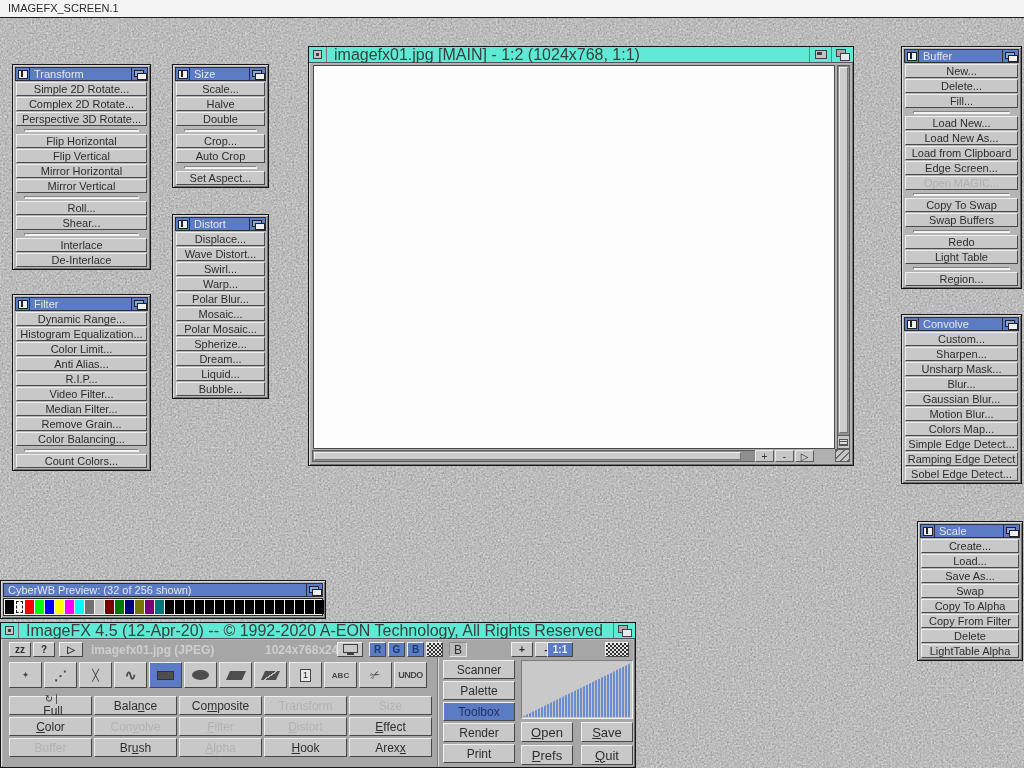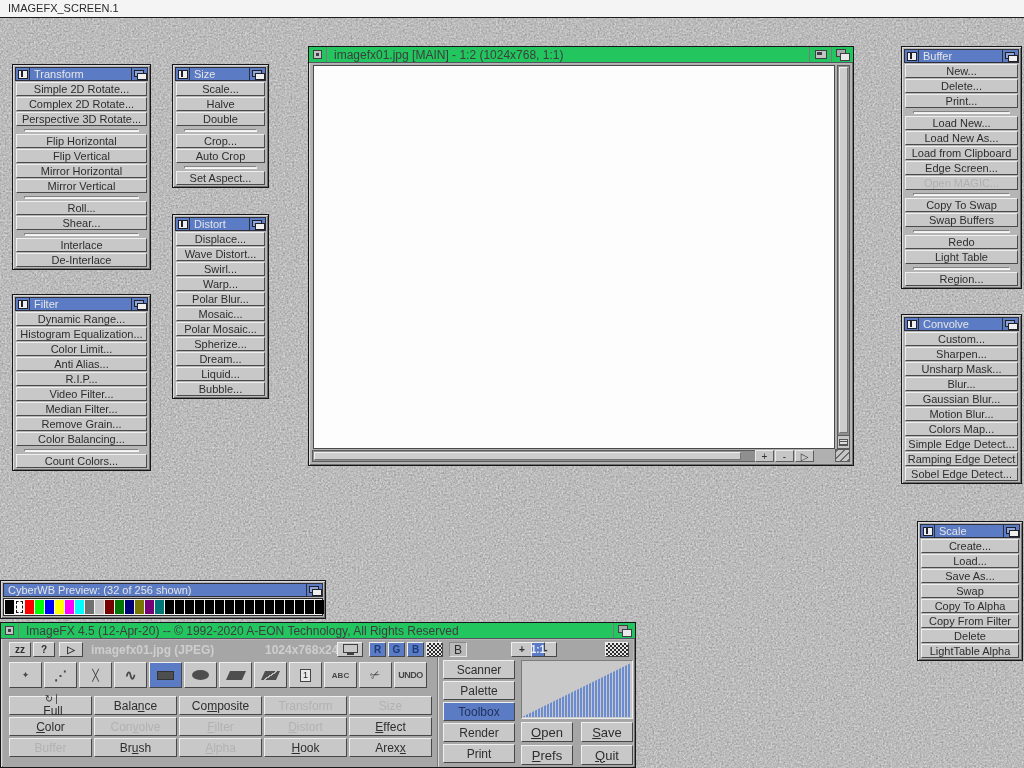--- a/index.html
+++ b/index.html
@@ -36,22 +36,22 @@
   .pbtn { height:14px; margin:1px 1px 0; background:#c8c8c8; color:#2d2d2d;
     border-top:1px solid #efefef; border-left:1px solid #efefef;
     border-bottom:1px solid #4a4a4a; border-right:1px solid #4a4a4a;
     font-size:11px; display:flex; align-items:center; justify-content:center;
     white-space:nowrap; overflow:hidden; }
   .pbtn.ghost { color:#b0b0b0; }
   .psep { height:3px; margin:3px 9px 2px; background:#efefef;
     border:1px solid #828282; border-bottom-color:#f6f6f6; border-right-color:#f0f0f0; }
 
   
-  .tbar { height:16px; background:#22c55e; border-bottom:1px solid #55555f;
-    display:flex; align-items:center; font-size:12px; color:#3e3e3e; }
+  .tbar { height:16px; background:#5eead4; border-bottom:1px solid #55555f;
+    display:flex; align-items:center; font-size:16px; color:#3e3e3e; }
   .gad { height:100%; display:flex; align-items:center; justify-content:center; flex:none; }
   .gad.gl { width:18px; border-right:1px solid #7a7a7a; }
   .gad.gr { border-left:1px solid #7a7a7a; }
   .closebox { width:9px; height:9px; border:1px solid #3f3f46; position:relative; background:#c4c4c4; }
   .closebox::after { content:""; position:absolute; left:2px; top:2px; width:3px; height:3px; background:#3f3f46; }
   .ttitle { flex:1; padding-left:7px; white-space:nowrap; overflow:hidden; }
   .gzoomico { width:12px; height:9px; border:1px solid #3f3f46; position:relative; background:#c4c4c4; }
   .gzoomico::after { content:""; position:absolute; left:1px; top:1px; width:5px; height:3px; background:#3f3f46; }
   .gdepth2 { width:14px; height:11px; position:relative; }
   .gdepth2::before { content:""; position:absolute; left:0; top:0; width:8px; height:6px; border:1px solid #3f3f46; background:#a9a9a9; }
@@ -236,21 +236,21 @@
     <div class="pbtn">Count Colors...</div>
   </div>
 <div class="win" style="left:901px;top:46px;width:121px">
     <div class="ptbar">
       <span class="gclose"></span>
       <span class="ptitle">Buffer</span>
       <span class="gdepth"></span>
     </div>
     <div class="pbtn">New...</div>
     <div class="pbtn">Delete...</div>
-    <div class="pbtn">Print...</div>
+    <div class="pbtn">Fill...</div>
     <div class="psep"></div>
     <div class="pbtn">Load New...</div>
     <div class="pbtn">Load New As...</div>
     <div class="pbtn">Load from Clipboard</div>
     <div class="pbtn">Edge Screen...</div>
     <div class="pbtn ghost">Open MAGIC...</div>
     <div class="psep"></div>
     <div class="pbtn">Copy To Swap</div>
     <div class="pbtn">Swap Buffers</div>
     <div class="psep"></div>
@@ -407,21 +407,21 @@
         <span>B</span>
       </div>
     <div class="sbtn checker" style="left:423px;top:2px;width:17px;height:15px"></div>
     <span class="modebox" style="left:446px;top:2px;height:15px">B</span>
     <div class="sbtn" style="left:508px;top:2px;width:22px;height:15px">
         <span>+</span>
       </div>
     <div class="sbtn" style="left:532px;top:2px;width:22px;height:15px">
         <span>-</span>
       </div>
-    <div class="sbtn bluew" style="left:528px;top:2px;width:14px;height:15px">
+    <div class="sbtn bluew" style="left:544px;top:2px;width:26px;height:15px">
         <span>1:1</span>
       </div>
     <div class="sbtn checker" style="left:602px;top:2px;width:24px;height:15px"></div>
 
     <div class="tool tool-point" style="left:6px"></div>
     <div class="tool tool-air" style="left:41px"></div>
     <div class="tool tool-line" style="left:76px"></div>
     <div class="tool tool-curve" style="left:111px"></div>
     <div class="tool sel" style="left:146px">
         <span class="shape-box"></span>

